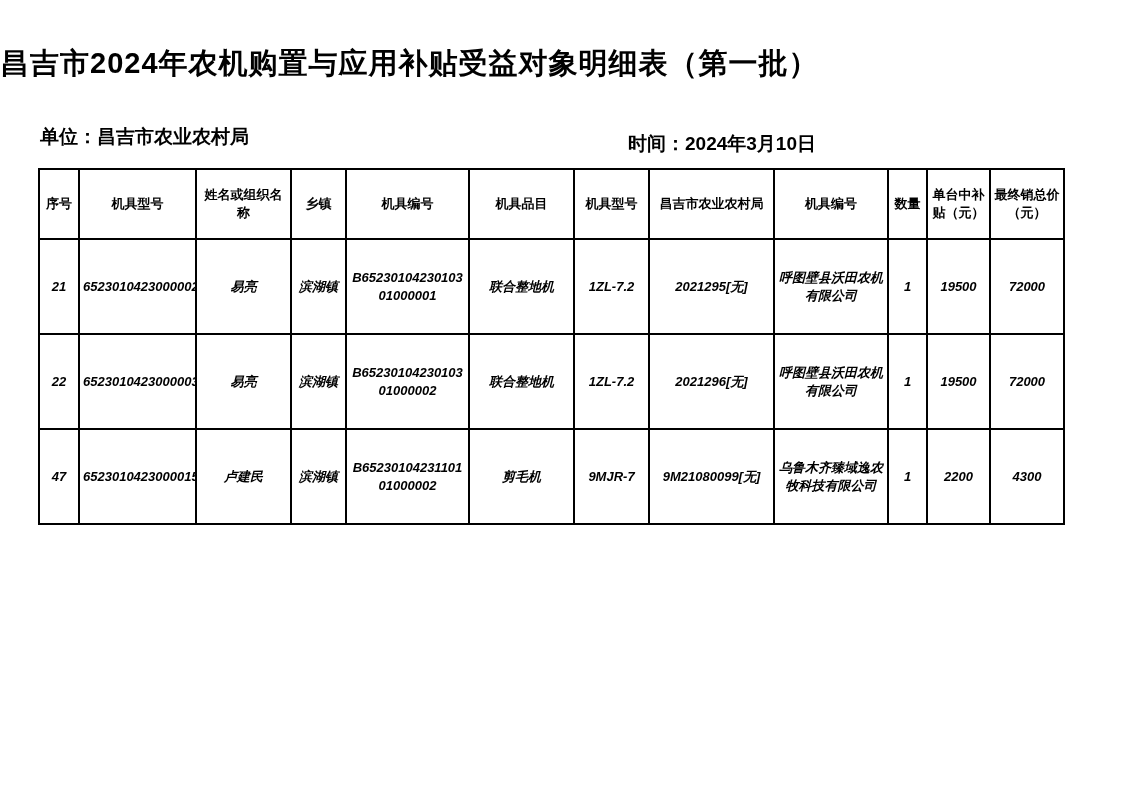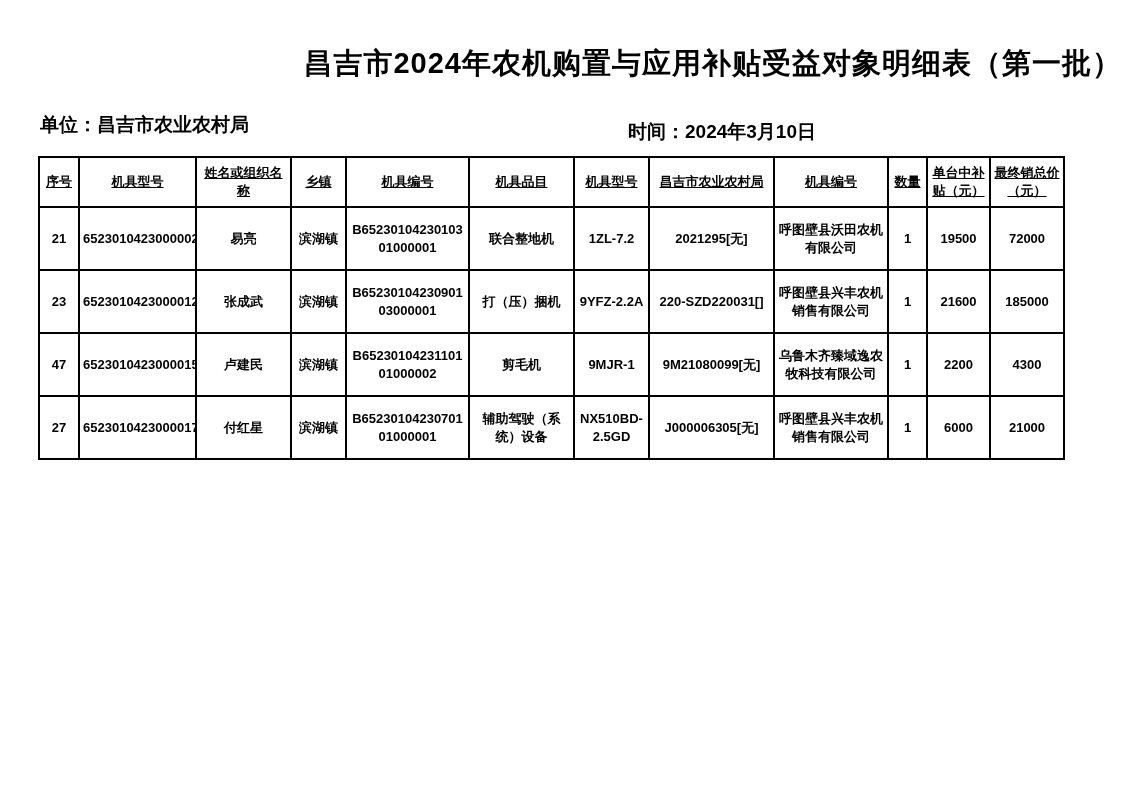--- a/index.html
+++ b/index.html
@@ -9,30 +9,30 @@
   }
   body {
     width: 1122px;
     height: 793px;
     overflow: hidden;
     font-family: "Liberation Sans", "DejaVu Sans", sans-serif;
     color: #000;
   }
   .page-title {
     margin: 46px 0 0 0;
-    text-align: right;
+    text-align: left;
     font-size: 29px;
     font-weight: bold;
     letter-spacing: 1px;
     line-height: 34px;
   }
   .meta-line {
     position: relative;
     height: 28px;
-    margin-top: 32px;
+    margin-top: 44px;
     font-size: 19px;
     font-weight: bold;
   }
   .meta-unit { position: absolute; left: 40px; top: 0; }
   .meta-date { position: absolute; left: 628px; top: 7px; }
 
   table.subsidy {
     margin: 16px 0 0 38px;
     width: 1025px;
     table-layout: fixed;
@@ -42,22 +42,22 @@
   .subsidy th, .subsidy td {
     border: 2px solid #000;
     text-align: center;
     vertical-align: middle;
     font-weight: bold;
     font-size: 13px;
     line-height: 1.35;
     padding: 2px 3px;
     overflow: hidden;
   }
-  .subsidy thead tr { height: 50px; text-decoration: underline; }
-  .subsidy tbody tr { height: 63px; }
+  .subsidy thead tr { height: 70px; }
+  .subsidy tbody tr { height: 95px; font-style: italic; }
   .num { font-size: 12px; }
   .brk { word-break: break-all; }
 </style>
 </head>
 <body>
 
 <h1 class="page-title">昌吉市2024年农机购置与应用补贴受益对象明细表（第一批）</h1>
 
 <div class="meta-line">
   <span class="meta-unit">单位：昌吉市农业农村局</span>
@@ -104,55 +104,41 @@
       <td class="num brk">B6523010423010301000001</td>
       <td>联合整地机</td>
       <td class="num">1ZL-7.2</td>
       <td class="num">2021295[无]</td>
       <td>呼图壁县沃田农机有限公司</td>
       <td class="num">1</td>
       <td class="num">19500</td>
       <td class="num">72000</td>
     </tr>
     <tr>
-      <td class="num">23</td>
-      <td class="num">6523010423000012</td>
-      <td>张成武</td>
+      <td class="num">22</td>
+      <td class="num">6523010423000003</td>
+      <td>易亮</td>
       <td>滨湖镇</td>
-      <td class="num brk">B6523010423090103000001</td>
-      <td>打（压）捆机</td>
-      <td class="num">9YFZ-2.2A</td>
-      <td class="num">220-SZD220031[]</td>
-      <td>呼图壁县兴丰农机销售有限公司</td>
+      <td class="num brk">B6523010423010301000002</td>
+      <td>联合整地机</td>
+      <td class="num">1ZL-7.2</td>
+      <td class="num">2021296[无]</td>
+      <td>呼图壁县沃田农机有限公司</td>
       <td class="num">1</td>
-      <td class="num">21600</td>
-      <td class="num">185000</td>
+      <td class="num">19500</td>
+      <td class="num">72000</td>
     </tr>
     <tr>
       <td class="num">47</td>
       <td class="num">6523010423000015</td>
       <td>卢建民</td>
       <td>滨湖镇</td>
       <td class="num brk">B6523010423110101000002</td>
       <td>剪毛机</td>
-      <td class="num">9MJR-1</td>
+      <td class="num">9MJR-7</td>
       <td class="num">9M21080099[无]</td>
       <td>乌鲁木齐臻域逸农牧科技有限公司</td>
       <td class="num">1</td>
       <td class="num">2200</td>
       <td class="num">4300</td>
     </tr>
-    <tr>
-      <td class="num">27</td>
-      <td class="num">6523010423000017</td>
-      <td>付红星</td>
-      <td>滨湖镇</td>
-      <td class="num brk">B6523010423070101000001</td>
-      <td>辅助驾驶（系统）设备</td>
-      <td class="num">NX510BD-2.5GD</td>
-      <td class="num">J000006305[无]</td>
-      <td>呼图壁县兴丰农机销售有限公司</td>
-      <td class="num">1</td>
-      <td class="num">6000</td>
-      <td class="num">21000</td>
-    </tr>
   </tbody>
 </table>
 
 </body></html>

